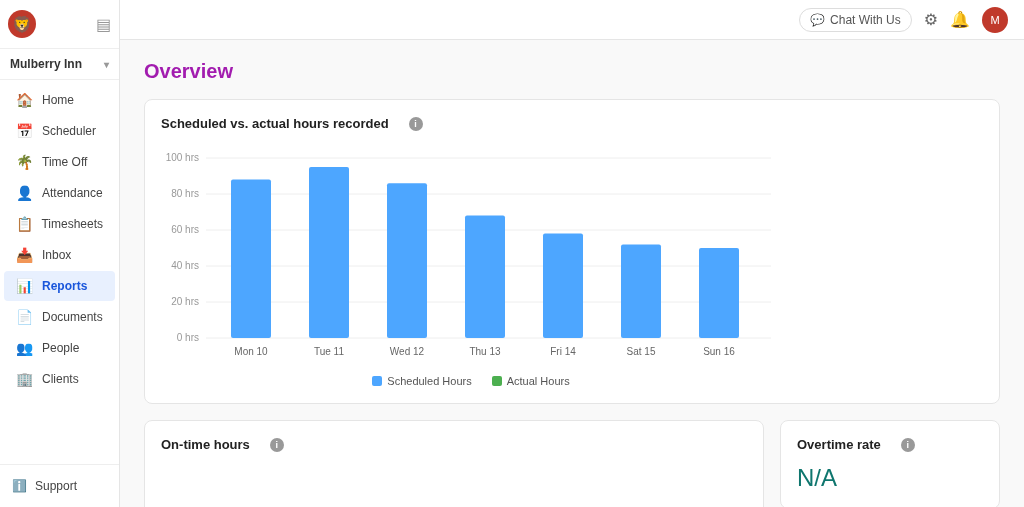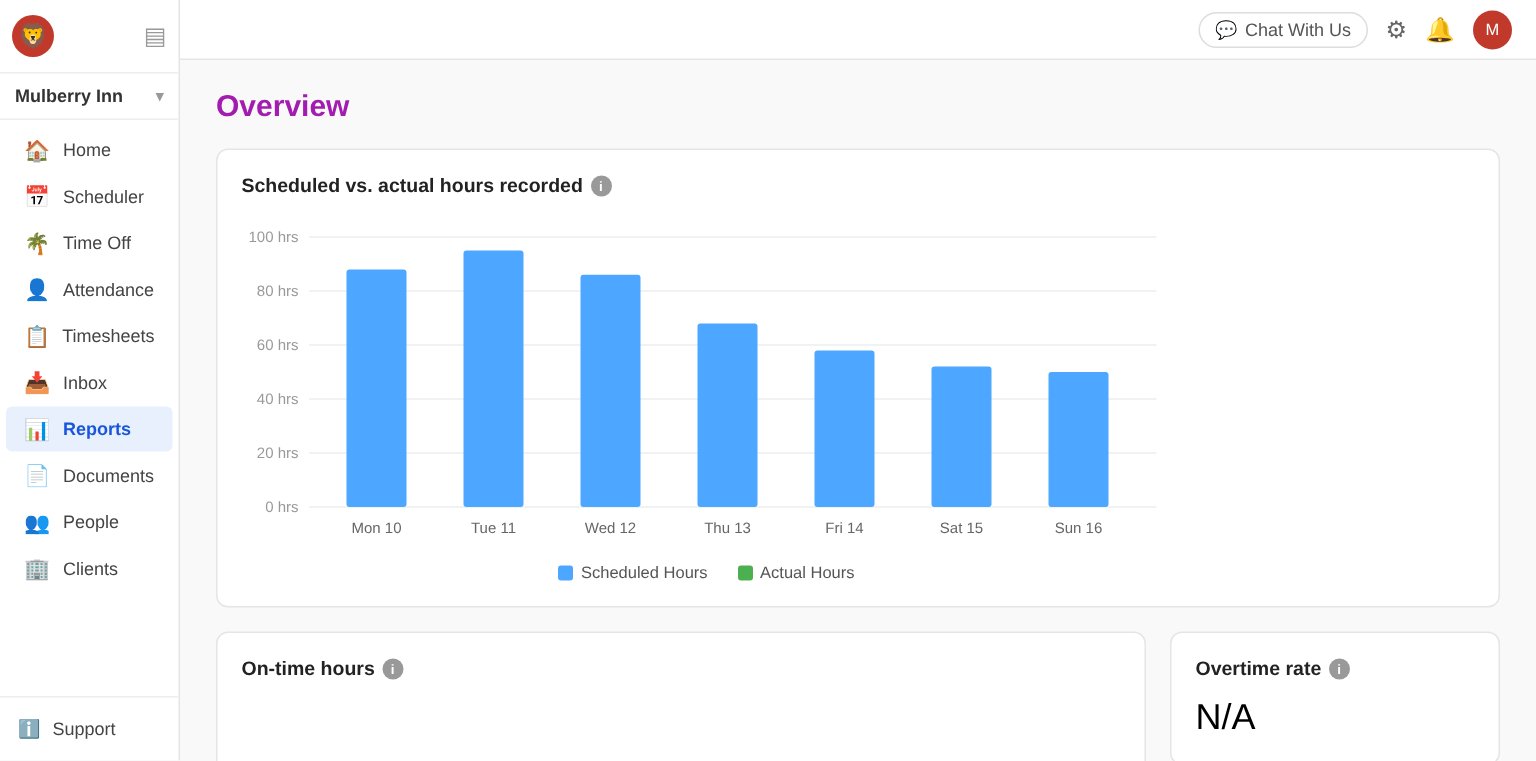--- a/index.html
+++ b/index.html
@@ -120,21 +120,21 @@
       padding: 16px;
       margin-bottom: 16px;
     }
     .card-title {
       font-size: 13px;
       font-weight: 600;
       color: #222;
       margin-bottom: 12px;
       display: flex;
       align-items: center;
-      gap: 5px;
+      gap: 20px;
     }
     .info-icon {
       width: 14px; height: 14px;
       background: #999; border-radius: 50%;
       display: inline-flex; align-items: center; justify-content: center;
       color: #fff; font-size: 9px; cursor: pointer;
     }
 
     
     .chart-container {
@@ -191,21 +191,21 @@
       align-items: center;
       justify-content: center;
       padding: 10px 0;
       position: relative;
     }
 
     
     .metric-value {
       font-size: 24px;
       font-weight: 300;
-      color: #000000;
+      color: #0f766e;
       margin-top: 8px;
     }
   </style>
 </head>
 <body>
 
 <div class="sidebar">
   <div class="sidebar-header">
     <div class="sidebar-logo">
       <span style="font-size:16px;">🦁</span>

